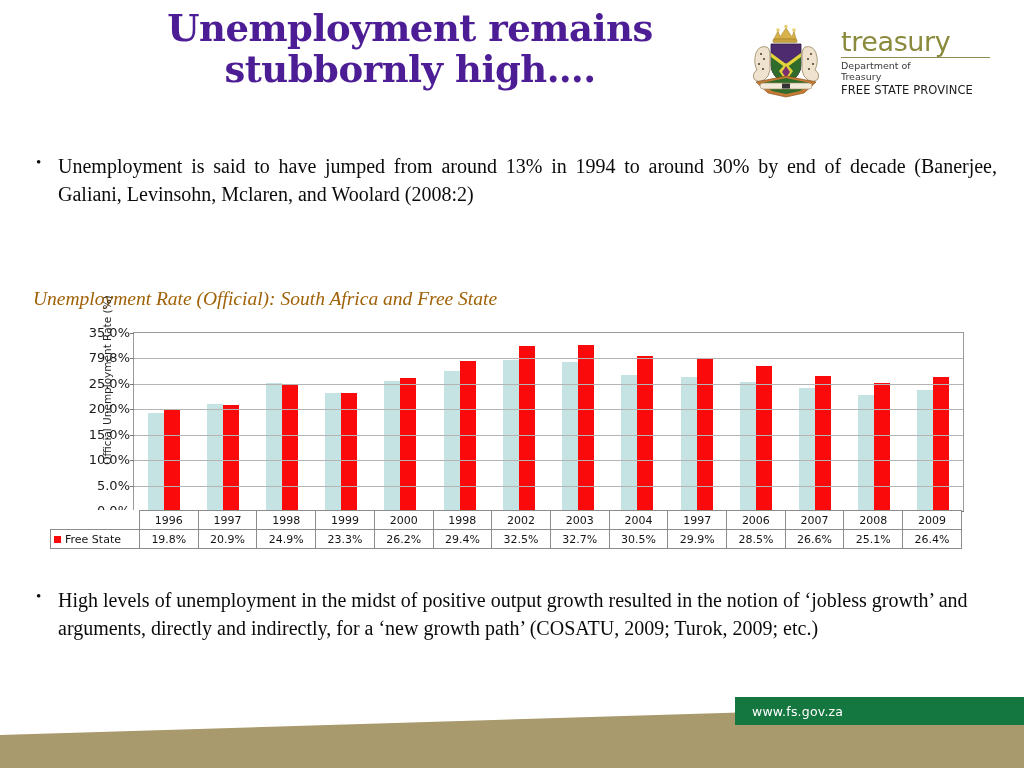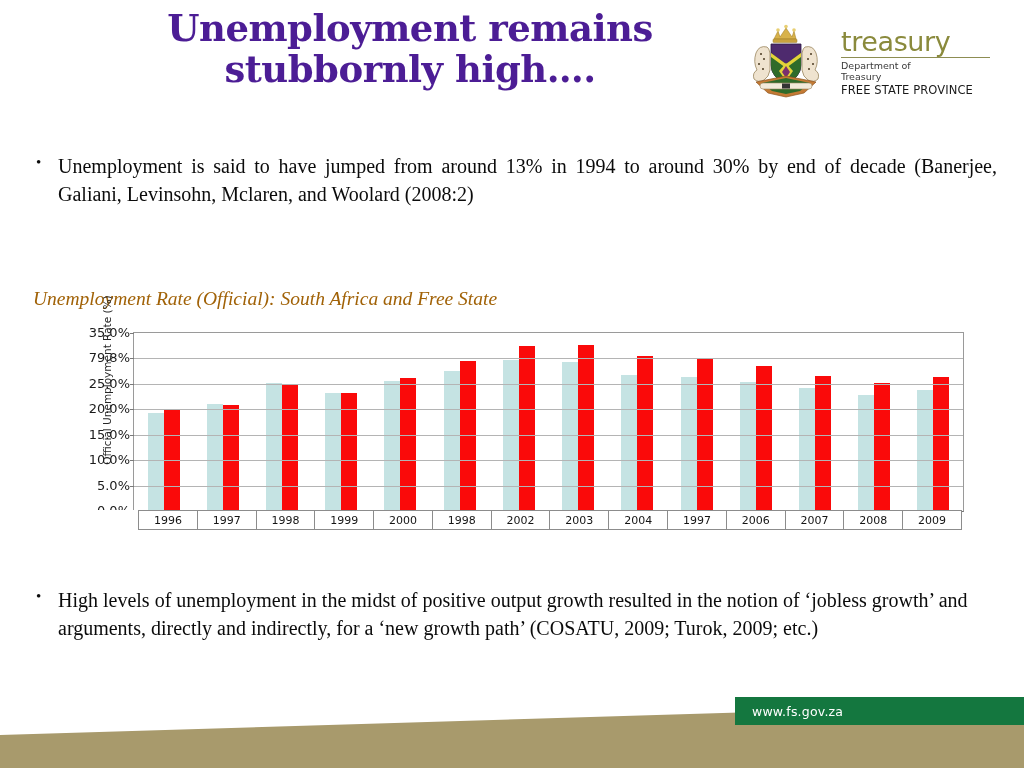--- a/index.html
+++ b/index.html
@@ -331,20 +331,37 @@
         <th>2003</th>
         <th>2004</th>
         <th>1997</th>
         <th>2006</th>
         <th>2007</th>
         <th>2008</th>
         <th>2009</th>
       </tr>
   </thead>
   <tbody id="table-body">
+      <tr>
+        <td class="rowhead"><span class="swatch fs" style="background: rgb(250, 10, 10);"></span>Free State</td>
+        <td>19.8%</td>
+        <td>20.9%</td>
+        <td>24.9%</td>
+        <td>23.3%</td>
+        <td>26.2%</td>
+        <td>29.4%</td>
+        <td>32.5%</td>
+        <td>32.7%</td>
+        <td>30.5%</td>
+        <td>29.9%</td>
+        <td>28.5%</td>
+        <td>26.6%</td>
+        <td>25.1%</td>
+        <td>26.4%</td>
+      </tr>
     </tbody>
 </table>
 
 <svg id="footer-wedge" viewBox="0 0 1024 78" preserveAspectRatio="none">
   <polygon points="0,45 1024,14 1024,78 0,78" fill="#a89a6c"></polygon>
 </svg>
 <div id="footer-url">www.fs.gov.za</div>
 
 <div class="bullet" id="bullet-2">
   <div class="dot">•</div>

